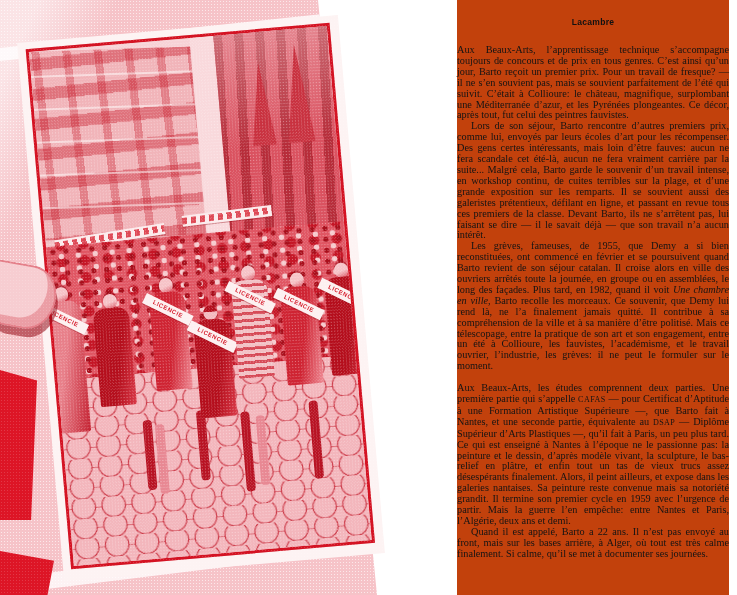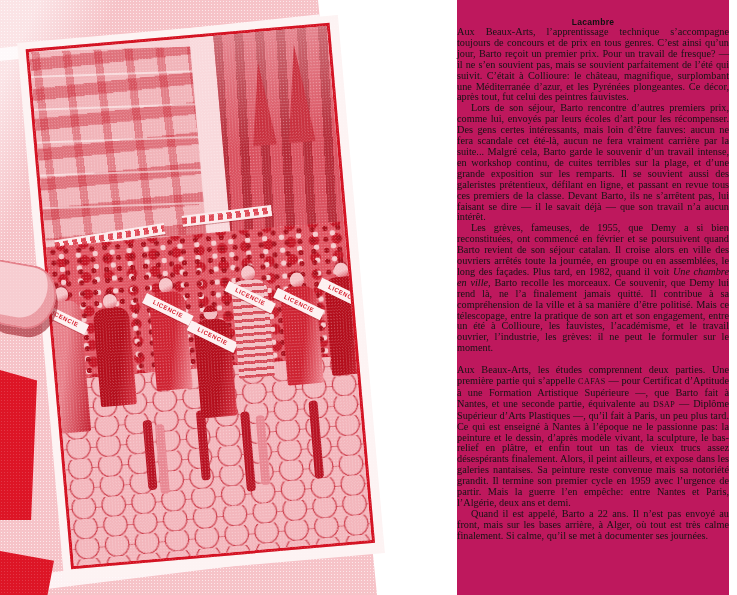--- a/index.html
+++ b/index.html
@@ -133,28 +133,28 @@
     white-space:nowrap;overflow:hidden;
   }
   .leg{position:absolute;width:9px;height:70px;background:#b81323;border-radius:4px;}
   .leg.light{background:#e88893;}
   .halftone-overlay{
     position:absolute;left:0;top:0;width:455px;height:595px;pointer-events:none;z-index:8;
     background-image:radial-gradient(rgba(255,255,255,.5) 20%, rgba(255,255,255,0) 24%);
     background-size:3px 3px;opacity:.3;
   }
   
-  .right-page{position:absolute;left:457px;top:0;width:272px;height:595px;background:#be185d;}
+  .right-page{position:absolute;left:457px;top:0;width:272px;height:595px;background:#c2410c;}
   .running-head{
     margin-top:17px;
     font:bold 8.5px/10px "Liberation Sans", sans-serif;
     letter-spacing:.3px;text-align:center;color:#111;
   }
   .body-text{
-    margin-top:0;
+    margin-top:18px;
     font-size:10.25px;line-height:10.9px;
     text-align:justify;color:#141414;
   }
   .body-text p{margin:0;text-indent:14px;}
   .body-text p.noindent{text-indent:0;}
   .body-text p.spaced{margin-top:10.9px;}
   .body-text .i{font-style:italic;}
   .body-text .sc{font-size:8.1px;letter-spacing:.4px;}
   .folio{
     position:absolute;left:0;top:563px;width:260px;

